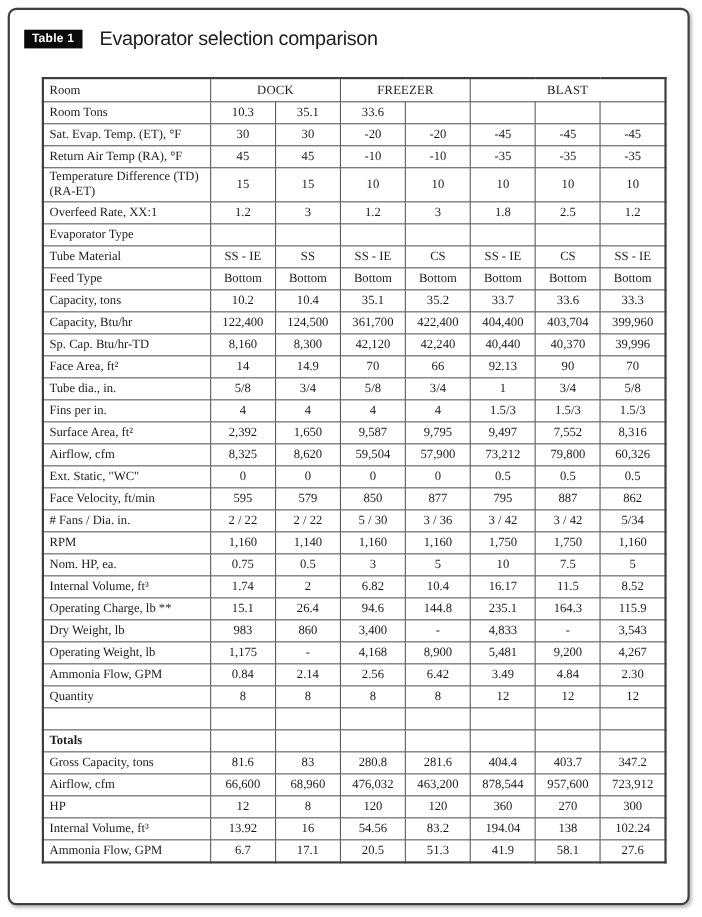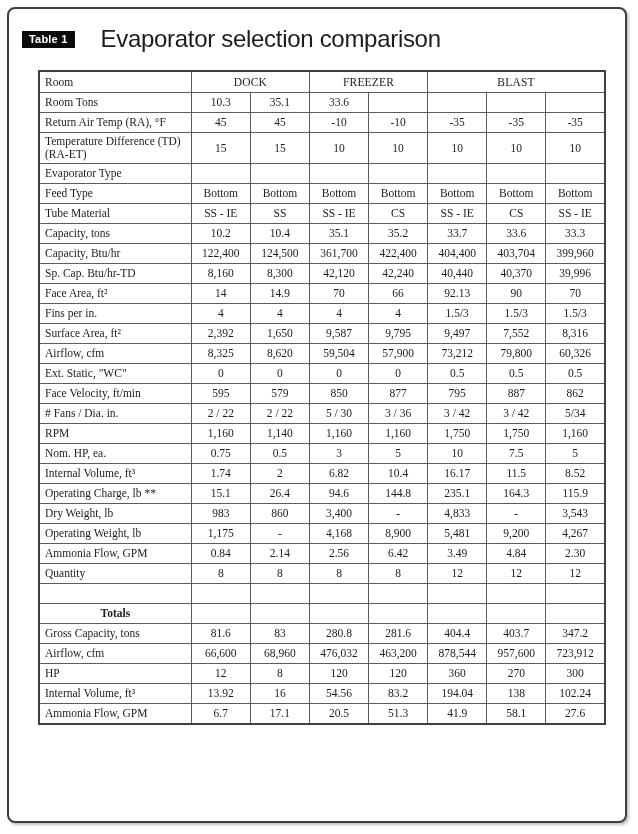--- a/index.html
+++ b/index.html
@@ -27,26 +27,26 @@
     white-space: nowrap;
   }
   .badge {
     display: inline-block;
     background: var(--badge_bg, #0a0a0a);
     color: var(--badge_text, #ffffff);
     font-family: "Liberation Sans", sans-serif;
     font-size: 11px;
     font-weight: bold;
     padding: 2px 7px 3px 7px;
-    margin-right: 26px;
+    margin-right: 16px;
     letter-spacing: 0.2px;
   }
   .doc-title {
     font-family: "Liberation Sans", sans-serif;
-    font-size: 24px;
+    font-size: 18px;
     font-weight: 500;
     letter-spacing: -0.3px;
     color: var(--text, #1c1c1c);
   }
   table.data {
     position: absolute;
     left: 29px; top: 61px;
     border-collapse: collapse;
     table-layout: fixed;
     width: 568px;
@@ -74,21 +74,21 @@
     letter-spacing: 0.2px;
     margin-top: 16px;
   }
   th.rowlabel {
     text-align: left;
     margin-top: 39px;
   }
   table.data td {
     text-align: center;
   }
-  tr.section th.rowlabel { font-weight: bold; text-align: center; }
+  tr.section th.rowlabel { font-weight: bold; }
 </style>
 </head>
 <body>
 
 <div class="page-frame">
 
   <div class="title-row">
     <span class="badge">Table 1</span>
     <span class="doc-title">Evaporator selection comparison</span>
   </div>
@@ -117,70 +117,90 @@
           <th class="rowlabel">Room Tons</th>
           <td>10.3</td>
           <td>35.1</td>
           <td>33.6</td>
           <td></td>
           <td></td>
           <td></td>
           <td></td>
         </tr>
         <tr>
+          <th class="rowlabel">Sat. Evap. Temp. (ET), °F</th>
+          <td>30</td>
+          <td>30</td>
+          <td>-20</td>
+          <td>-20</td>
+          <td>-45</td>
+          <td>-45</td>
+          <td>-45</td>
+        </tr>
+        <tr>
           <th class="rowlabel">Return Air Temp (RA), °F</th>
           <td>45</td>
           <td>45</td>
           <td>-10</td>
           <td>-10</td>
           <td>-35</td>
           <td>-35</td>
           <td>-35</td>
         </tr>
         <tr>
           <th class="rowlabel">Temperature Difference (TD) (RA-ET)</th>
           <td>15</td>
           <td>15</td>
           <td>10</td>
           <td>10</td>
           <td>10</td>
           <td>10</td>
           <td>10</td>
         </tr>
         <tr>
+          <th class="rowlabel">Overfeed Rate, XX:1</th>
+          <td>1.2</td>
+          <td>3</td>
+          <td>1.2</td>
+          <td>3</td>
+          <td>1.8</td>
+          <td>2.5</td>
+          <td>1.2</td>
+        </tr>
+        <tr>
           <th class="rowlabel">Evaporator Type</th>
           <td></td>
           <td></td>
           <td></td>
           <td></td>
           <td></td>
           <td></td>
           <td></td>
-        </tr>
-        <tr>
-          <th class="rowlabel">Feed Type</th>
-          <td>Bottom</td>
-          <td>Bottom</td>
-          <td>Bottom</td>
-          <td>Bottom</td>
-          <td>Bottom</td>
-          <td>Bottom</td>
-          <td>Bottom</td>
         </tr>
         <tr>
           <th class="rowlabel">Tube Material</th>
           <td>SS - IE</td>
           <td>SS</td>
           <td>SS - IE</td>
           <td>CS</td>
           <td>SS - IE</td>
           <td>CS</td>
           <td>SS - IE</td>
         </tr>
         <tr>
+          <th class="rowlabel">Feed Type</th>
+          <td>Bottom</td>
+          <td>Bottom</td>
+          <td>Bottom</td>
+          <td>Bottom</td>
+          <td>Bottom</td>
+          <td>Bottom</td>
+          <td>Bottom</td>
+        </tr>
+        <tr>
           <th class="rowlabel">Capacity, tons</th>
           <td>10.2</td>
           <td>10.4</td>
           <td>35.1</td>
           <td>35.2</td>
           <td>33.7</td>
           <td>33.6</td>
           <td>33.3</td>
         </tr>
         <tr>
@@ -207,20 +227,30 @@
           <th class="rowlabel">Face Area, ft²</th>
           <td>14</td>
           <td>14.9</td>
           <td>70</td>
           <td>66</td>
           <td>92.13</td>
           <td>90</td>
           <td>70</td>
         </tr>
         <tr>
+          <th class="rowlabel">Tube dia., in.</th>
+          <td>5/8</td>
+          <td>3/4</td>
+          <td>5/8</td>
+          <td>3/4</td>
+          <td>1</td>
+          <td>3/4</td>
+          <td>5/8</td>
+        </tr>
+        <tr>
           <th class="rowlabel">Fins per in.</th>
           <td>4</td>
           <td>4</td>
           <td>4</td>
           <td>4</td>
           <td>1.5/3</td>
           <td>1.5/3</td>
           <td>1.5/3</td>
         </tr>
         <tr>

